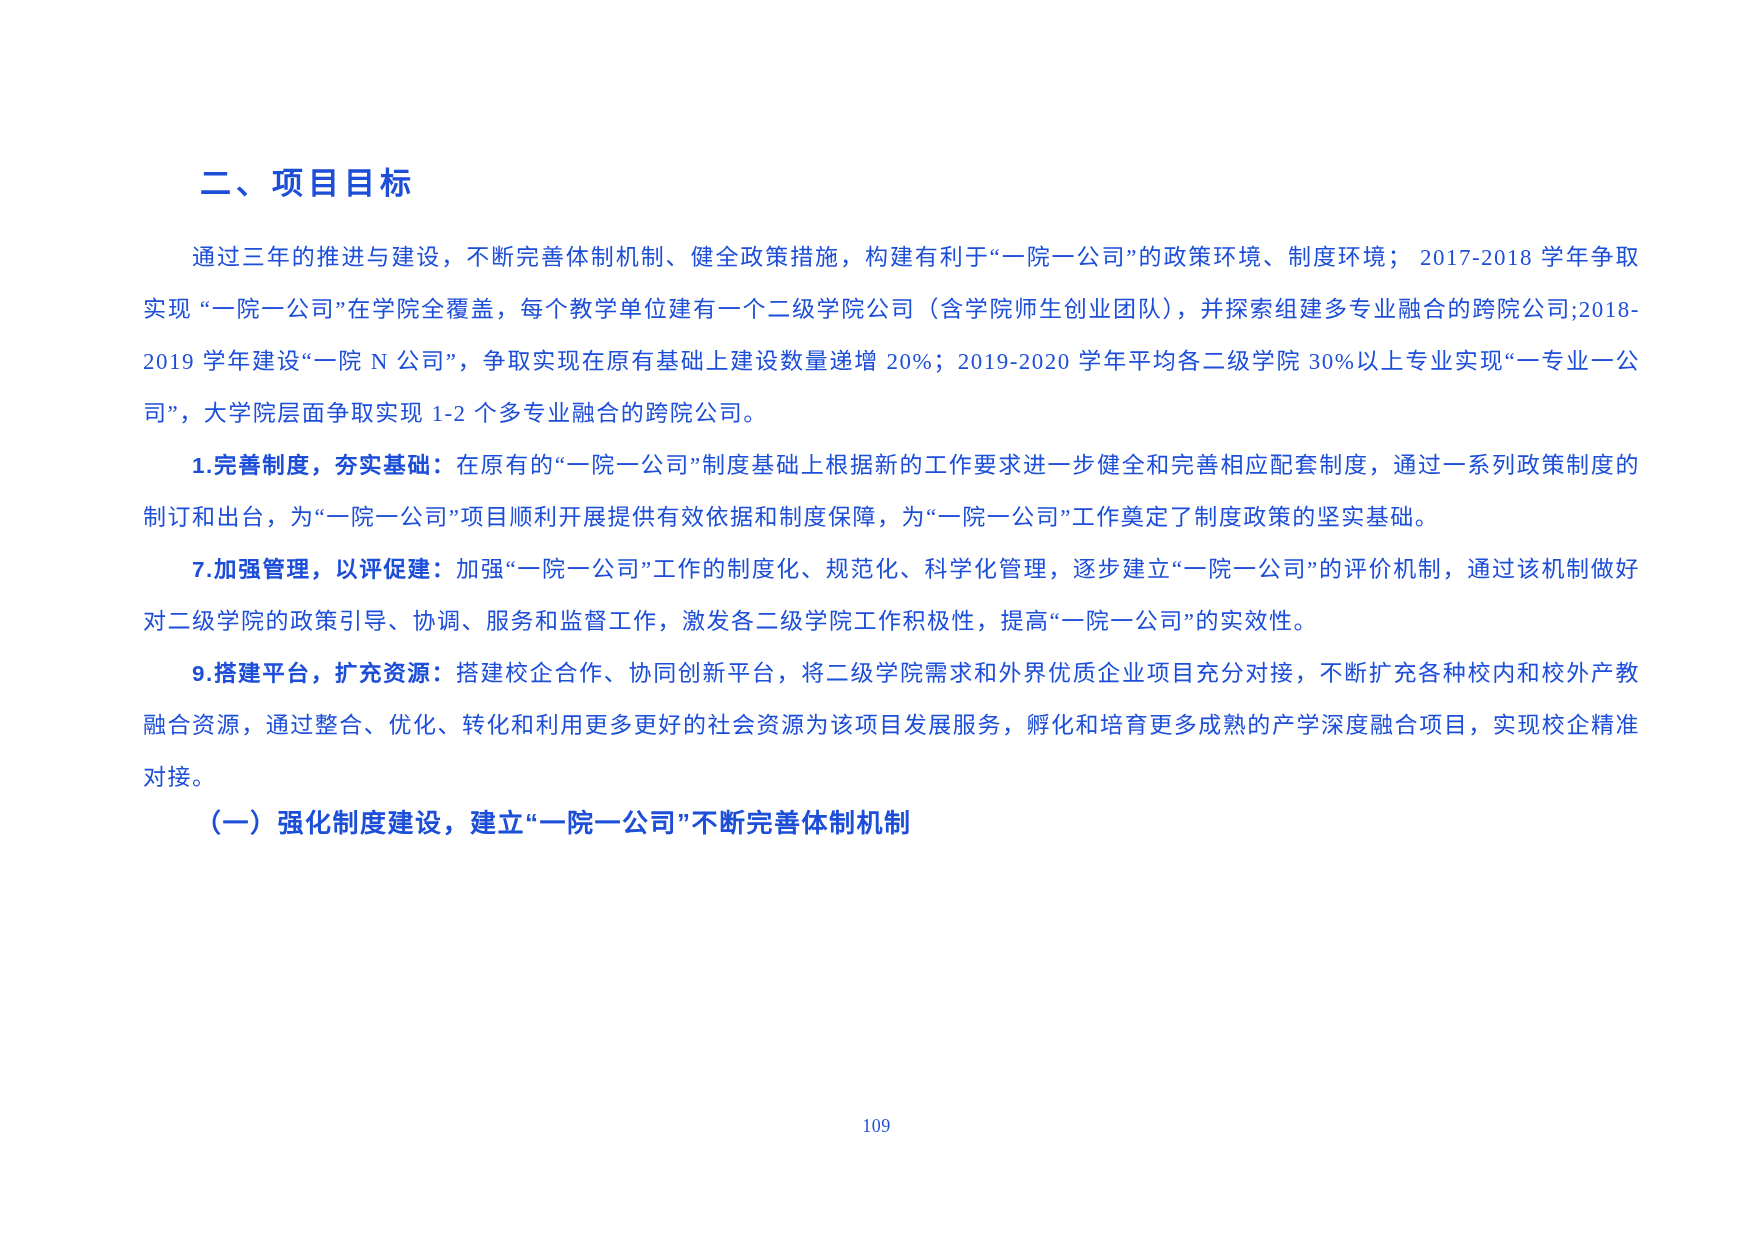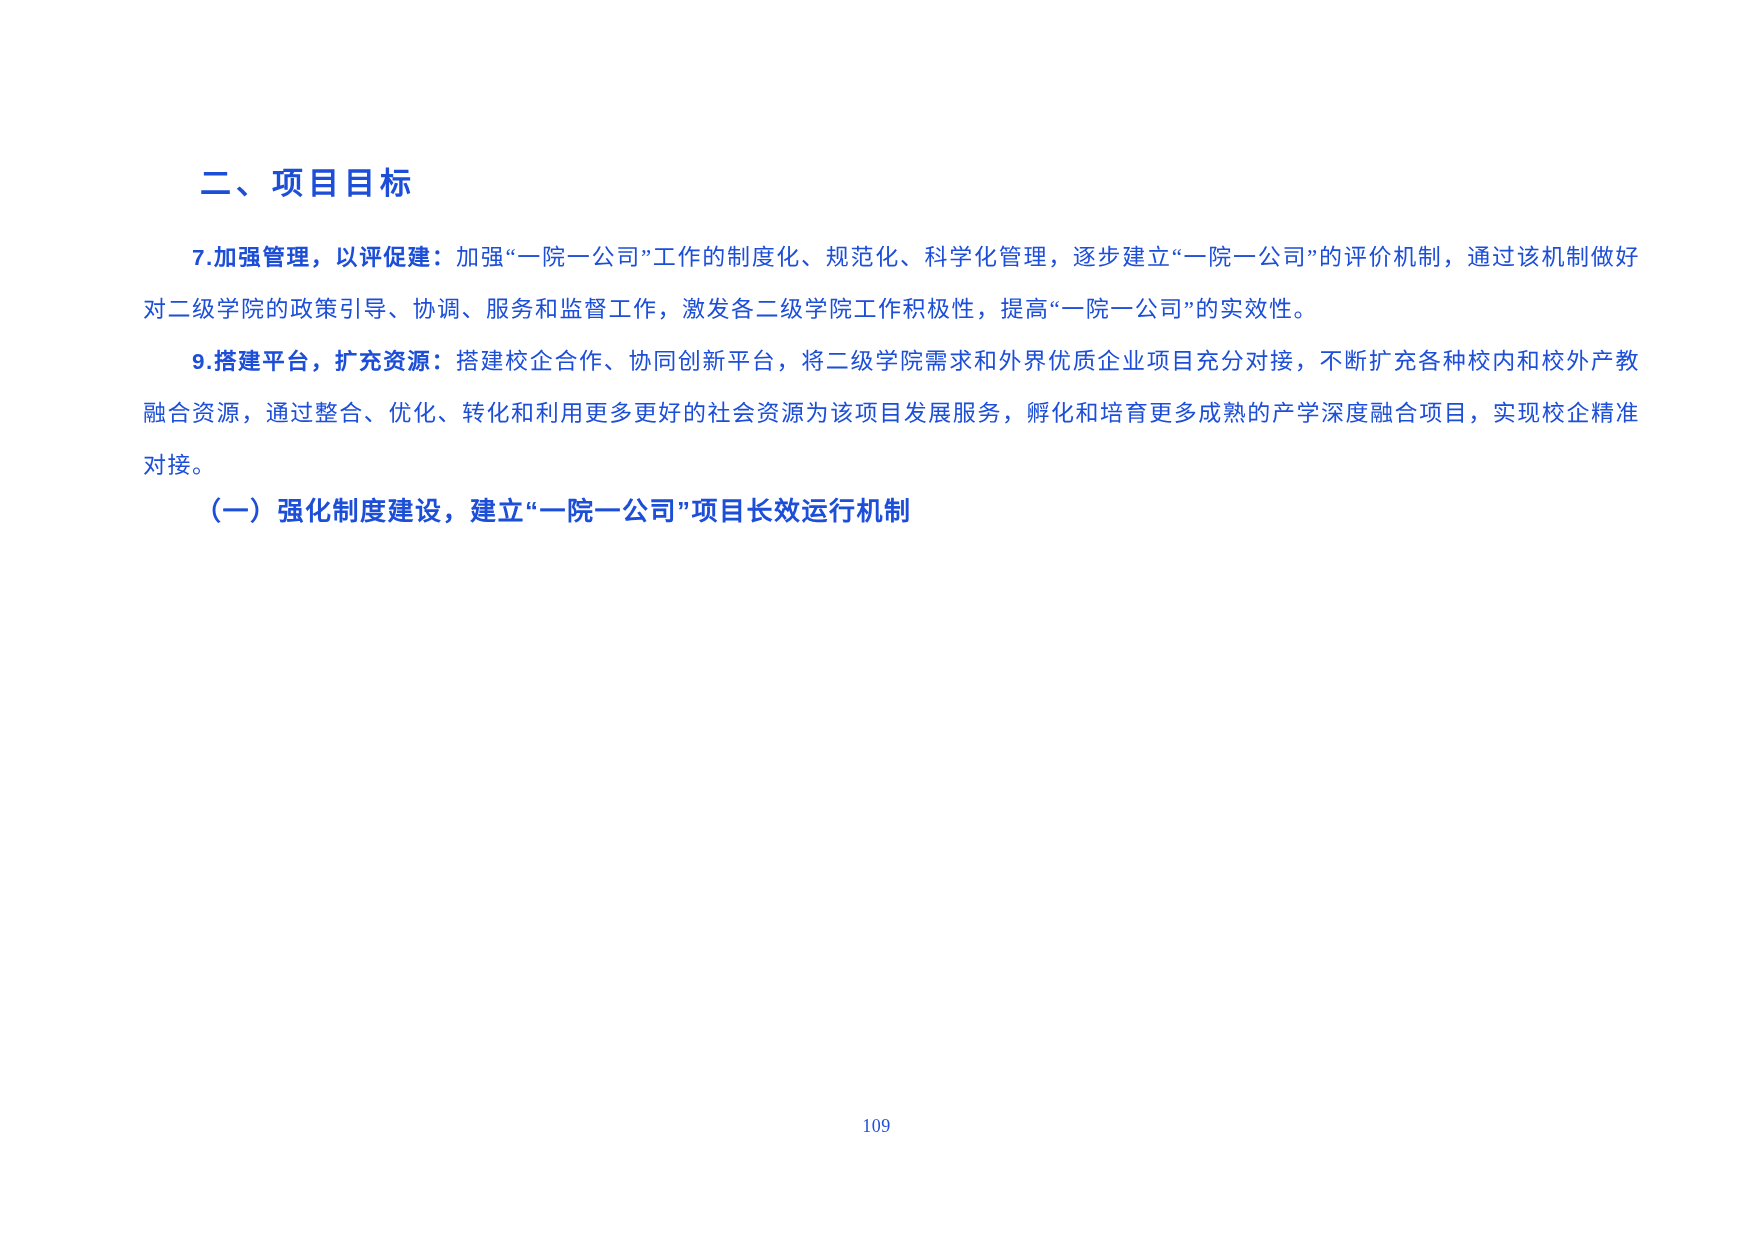--- a/index.html
+++ b/index.html
@@ -66,25 +66,27 @@
     font-family: "Liberation Serif", "DejaVu Serif", serif;
   }
 </style>
 </head>
 <body>
 
 <div class="page">
 
   <h1 class="sec-heading">二、项目目标</h1>
 
+  <p class="body-para">通过三年的推进与建设，不断完善体制机制、健全政策措施，构建有利于“一院一公司”的政策环境、制度环境； 2017-2018 学年争取实现 “一院一公司”在学院全覆盖，每个教学单位建有一个二级学院公司（含学院师生创业团队），并探索组建多专业融合的跨院公司;2018-2019 学年建设“一院 N 公司”，争取实现在原有基础上建设数量递增 20%；2019-2020 学年平均各二级学院 30%以上专业实现“一专业一公司”，大学院层面争取实现 1-2 个多专业融合的跨院公司。</p>
 
+  <p class="body-para"><span class="item-lead">1.完善制度，夯实基础：</span><span>在原有的“一院一公司”制度基础上根据新的工作要求进一步健全和完善相应配套制度，通过一系列政策制度的制订和出台，为“一院一公司”项目顺利开展提供有效依据和制度保障，为“一院一公司”工作奠定了制度政策的坚实基础。</span></p>
 
   <p class="body-para"><span class="item-lead">7.加强管理，以评促建：</span><span>加强“一院一公司”工作的制度化、规范化、科学化管理，逐步建立“一院一公司”的评价机制，通过该机制做好对二级学院的政策引导、协调、服务和监督工作，激发各二级学院工作积极性，提高“一院一公司”的实效性。</span></p>
 
   <p class="body-para"><span class="item-lead">9.搭建平台，扩充资源：</span><span>搭建校企合作、协同创新平台，将二级学院需求和外界优质企业项目充分对接，不断扩充各种校内和校外产教融合资源，通过整合、优化、转化和利用更多更好的社会资源为该项目发展服务，孵化和培育更多成熟的产学深度融合项目，实现校企精准对接。</span></p>
 
 
 
-  <h2 class="sub-heading">（一）强化制度建设，建立“一院一公司”项目长效运行机制</h2>
+  <h2 class="sub-heading">（一）强化制度建设，建立“一院一公司”不断完善体制机制</h2>
 
   <div class="page-number">109</div>
 
 </div>
 
 </body></html>

